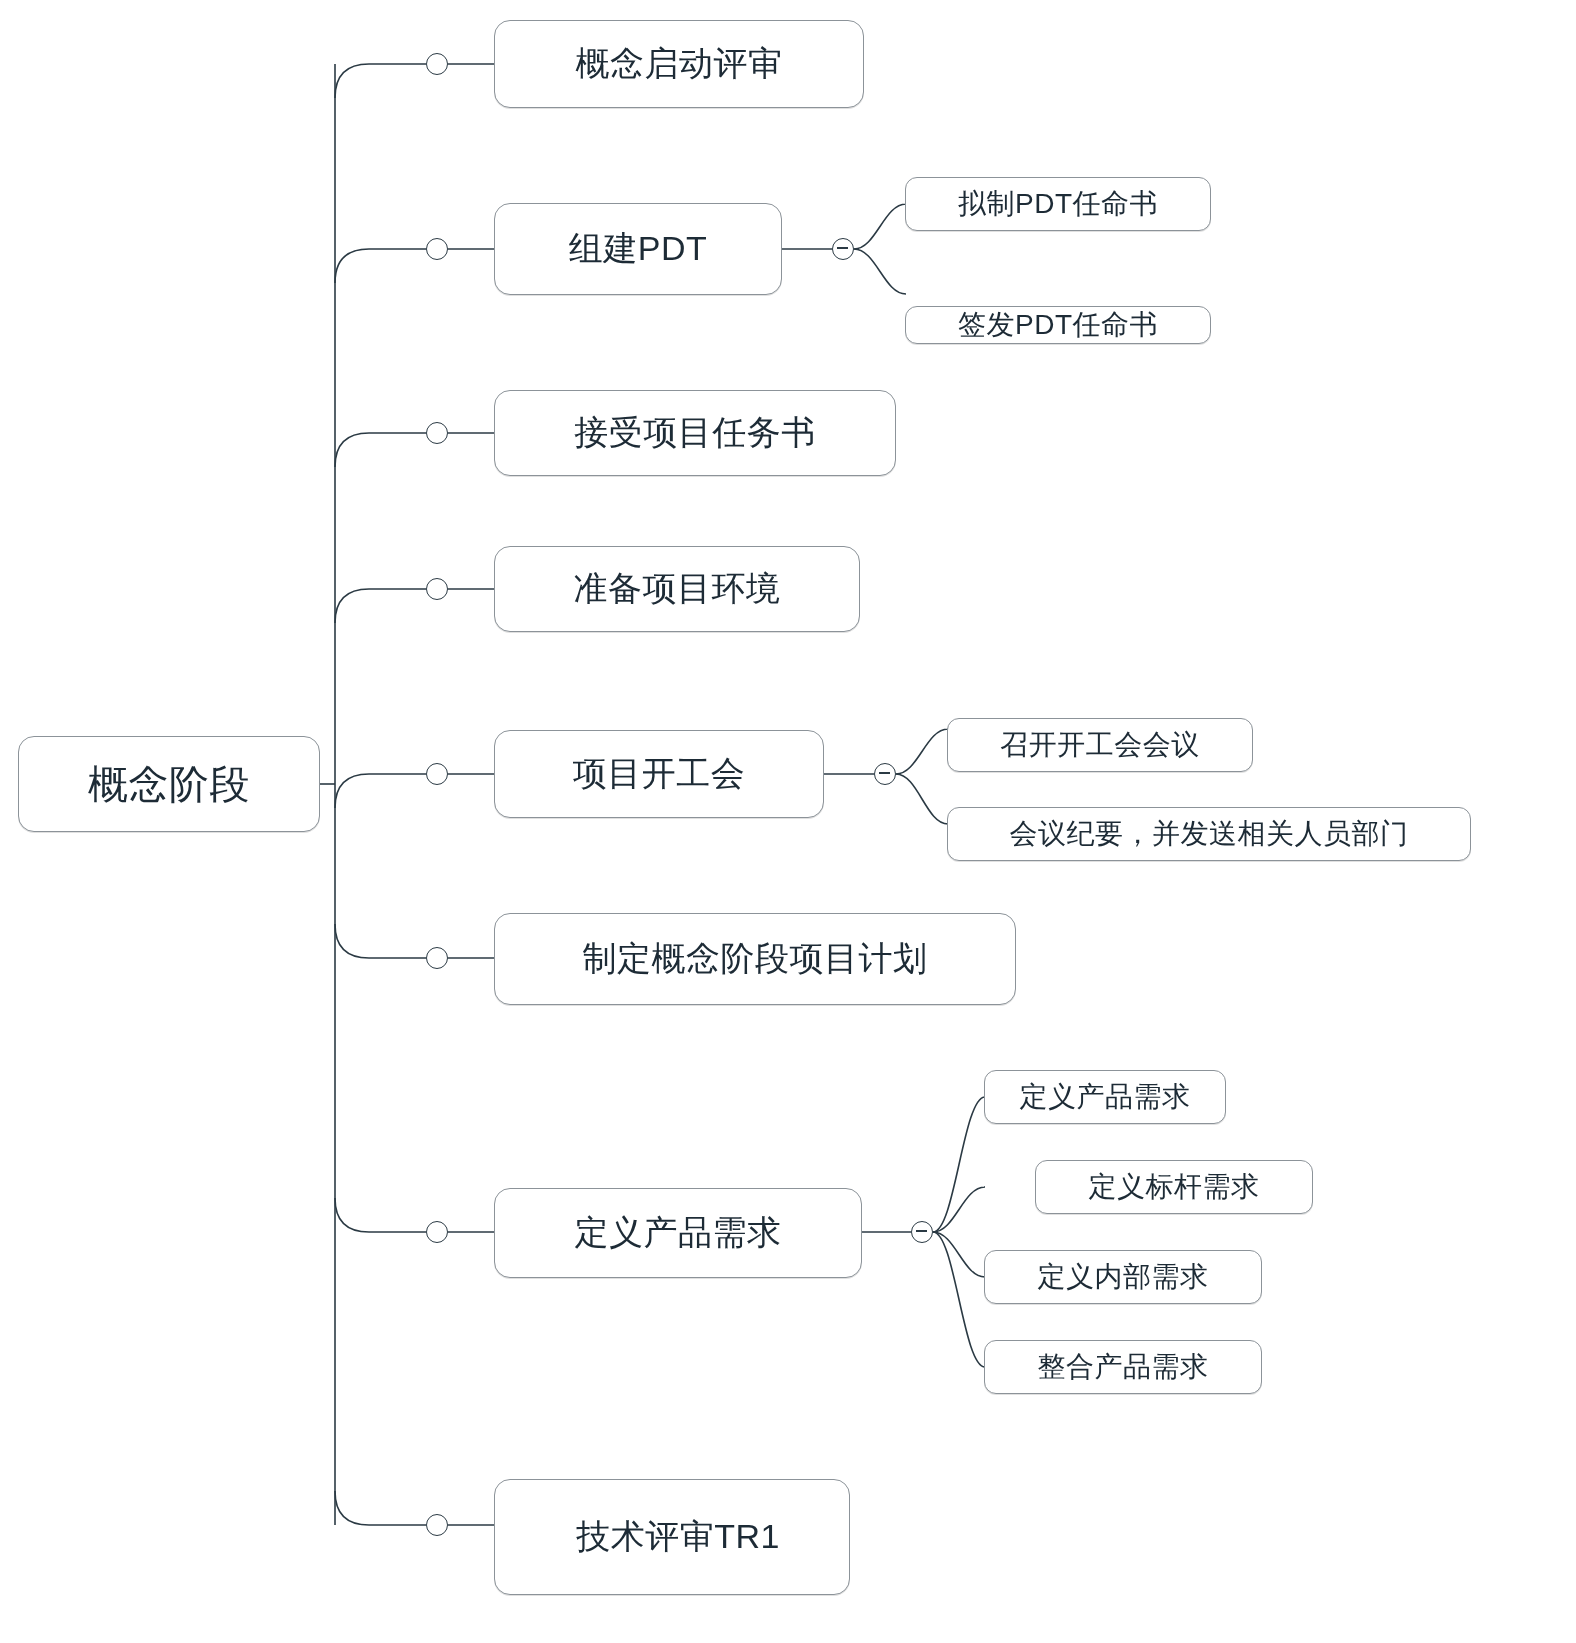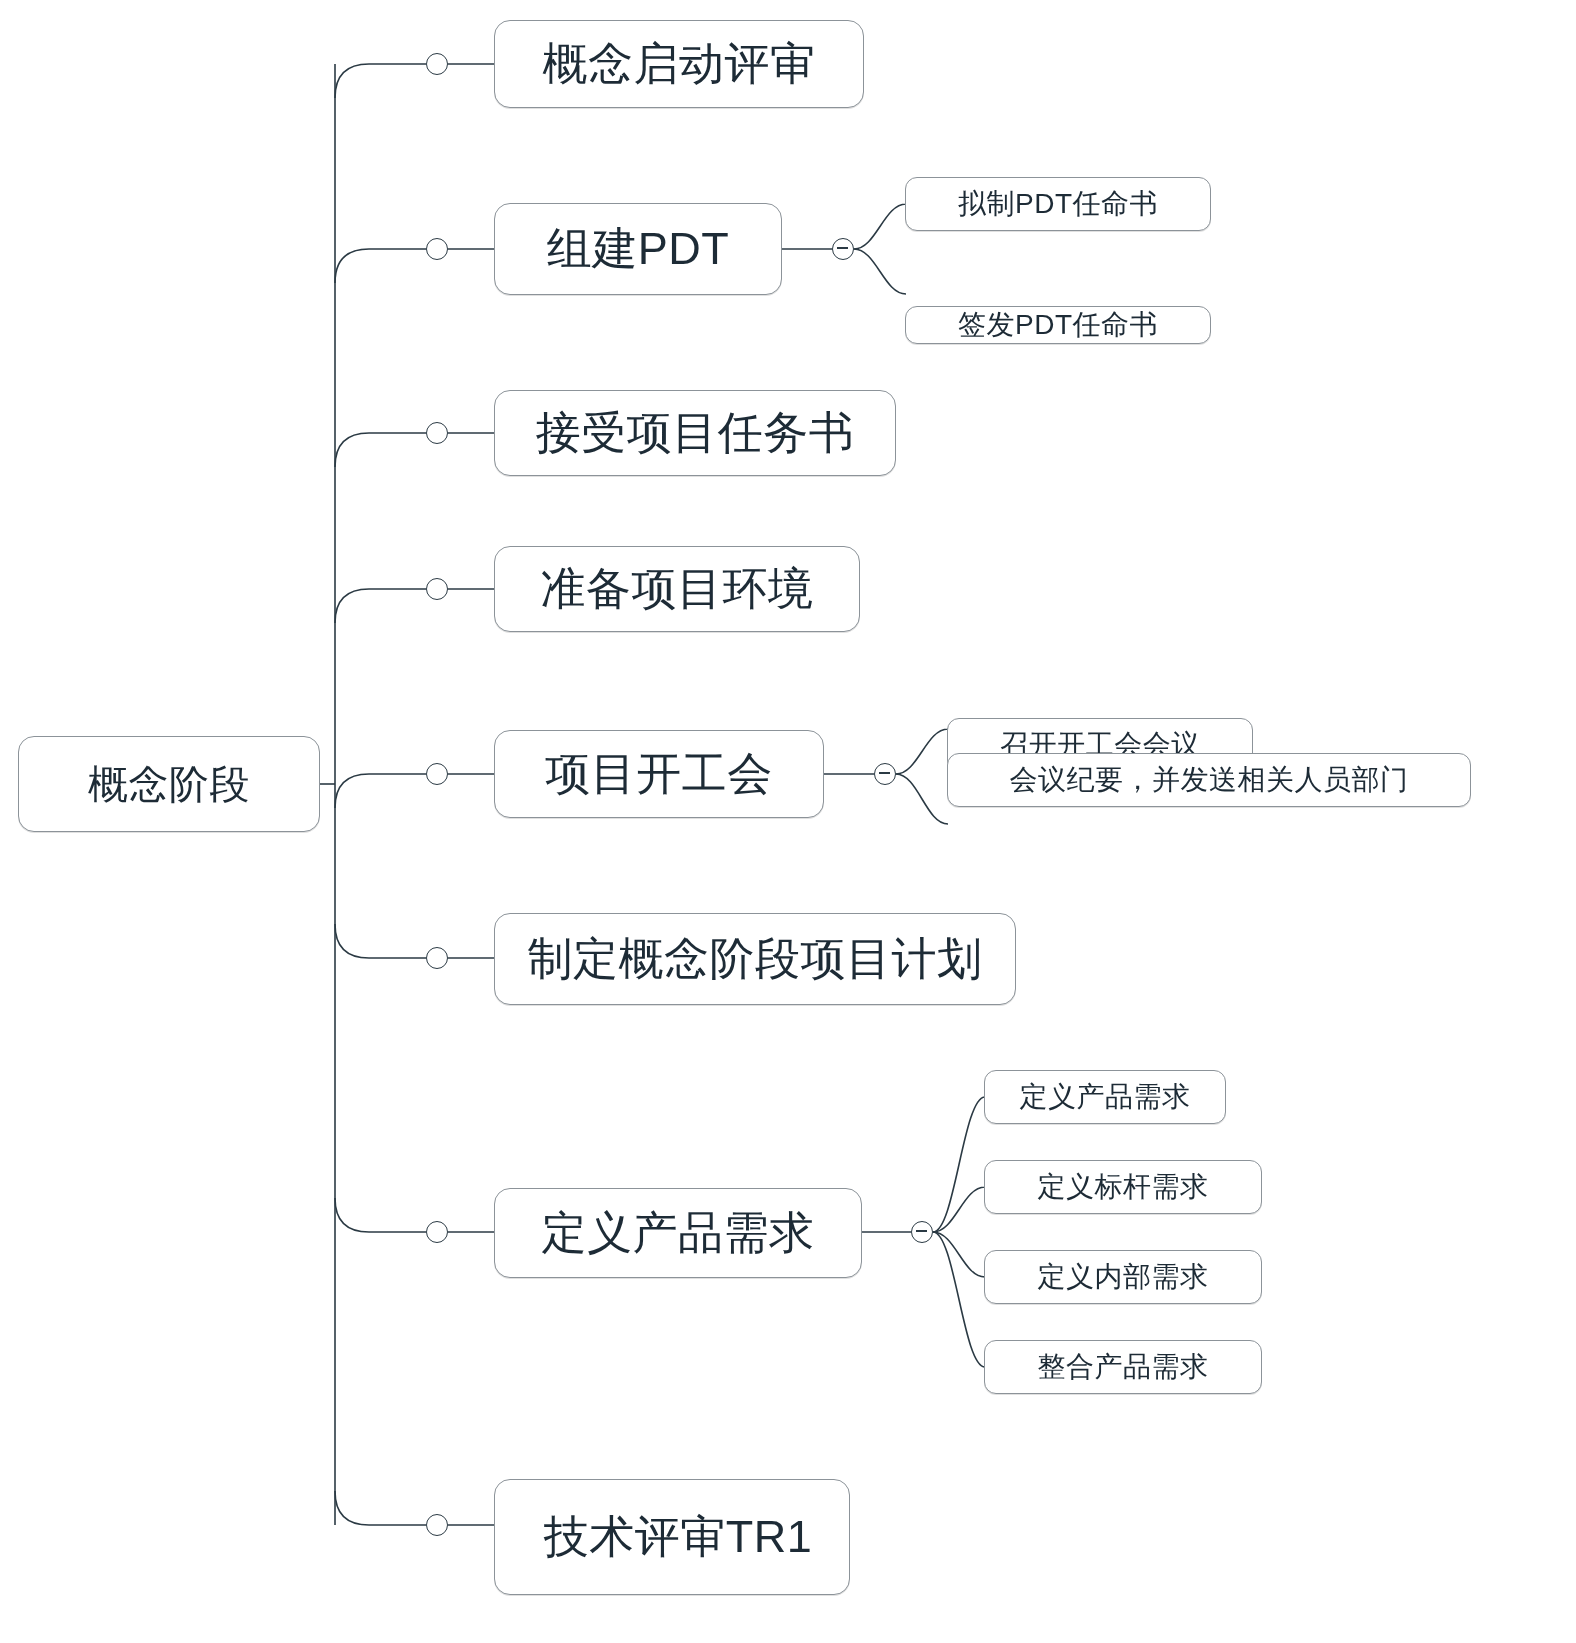--- a/index.html
+++ b/index.html
@@ -39,21 +39,21 @@
     justify-content: center;
     white-space: nowrap;
     letter-spacing: 0.5px;
     box-shadow: 0 1px 0 rgba(0,0,0,0.12);
   }
   .node.root {
     border-radius: 16px;
     font-size: 40px;
   }
   .node.level1 {
-    font-size: 45px;
+    font-size: 34px;
     border-radius: 16px;
   }
   .node.level2 {
     font-size: 28px;
     border-radius: 12px;
   }
   .toggle {
     position: absolute;
     width: 22px;
     height: 22px;
@@ -137,36 +137,36 @@
       </div>
       <div class="toggle" style="left: 437px; top: 589px;"></div>
       <div class="node level1" style="left: 494px; top: 730px; width: 330px; height: 88px;">
         <span>项目开工会</span>
       </div>
       <div class="toggle" style="left: 437px; top: 774px;"></div>
       <div class="toggle minus" style="left: 885px; top: 774px;"></div>
       <div class="node level2" style="left: 947px; top: 702px; width: 306px; height: 54px; margin-top: 16px;">
         <span>召开开工会会议</span>
       </div>
-      <div class="node level2" style="left: 947px; top: 753px; width: 524px; height: 54px;">
+      <div class="node level2" style="left: 947px; top: 807px; width: 524px; height: 54px;">
         <span>会议纪要，并发送相关人员部门</span>
       </div>
       <div class="node level1" style="left: 494px; top: 913px; width: 522px; height: 92px;">
         <span>制定概念阶段项目计划</span>
       </div>
       <div class="toggle" style="left: 437px; top: 958px;"></div>
       <div class="node level1" style="left: 494px; top: 1188px; width: 368px; height: 90px;">
         <span>定义产品需求</span>
       </div>
       <div class="toggle" style="left: 437px; top: 1232px;"></div>
       <div class="toggle minus" style="left: 922px; top: 1232px;"></div>
       <div class="node level2" style="left: 984px; top: 1070px; width: 242px; height: 54px;">
         <span>定义产品需求</span>
       </div>
-      <div class="node level2" style="left: 984px; top: 1160px; width: 278px; height: 54px;">
+      <div class="node level2" style="left: 1035px; top: 1160px; width: 278px; height: 54px;">
         <span>定义标杆需求</span>
       </div>
       <div class="node level2" style="left: 984px; top: 1250px; width: 278px; height: 54px;">
         <span>定义内部需求</span>
       </div>
       <div class="node level2" style="left: 984px; top: 1340px; width: 278px; height: 54px;">
         <span>整合产品需求</span>
       </div>
       <div class="node level1" style="left: 494px; top: 1479px; width: 356px; height: 116px; padding-left: 12px;">
         <span>技术评审TR1</span>

